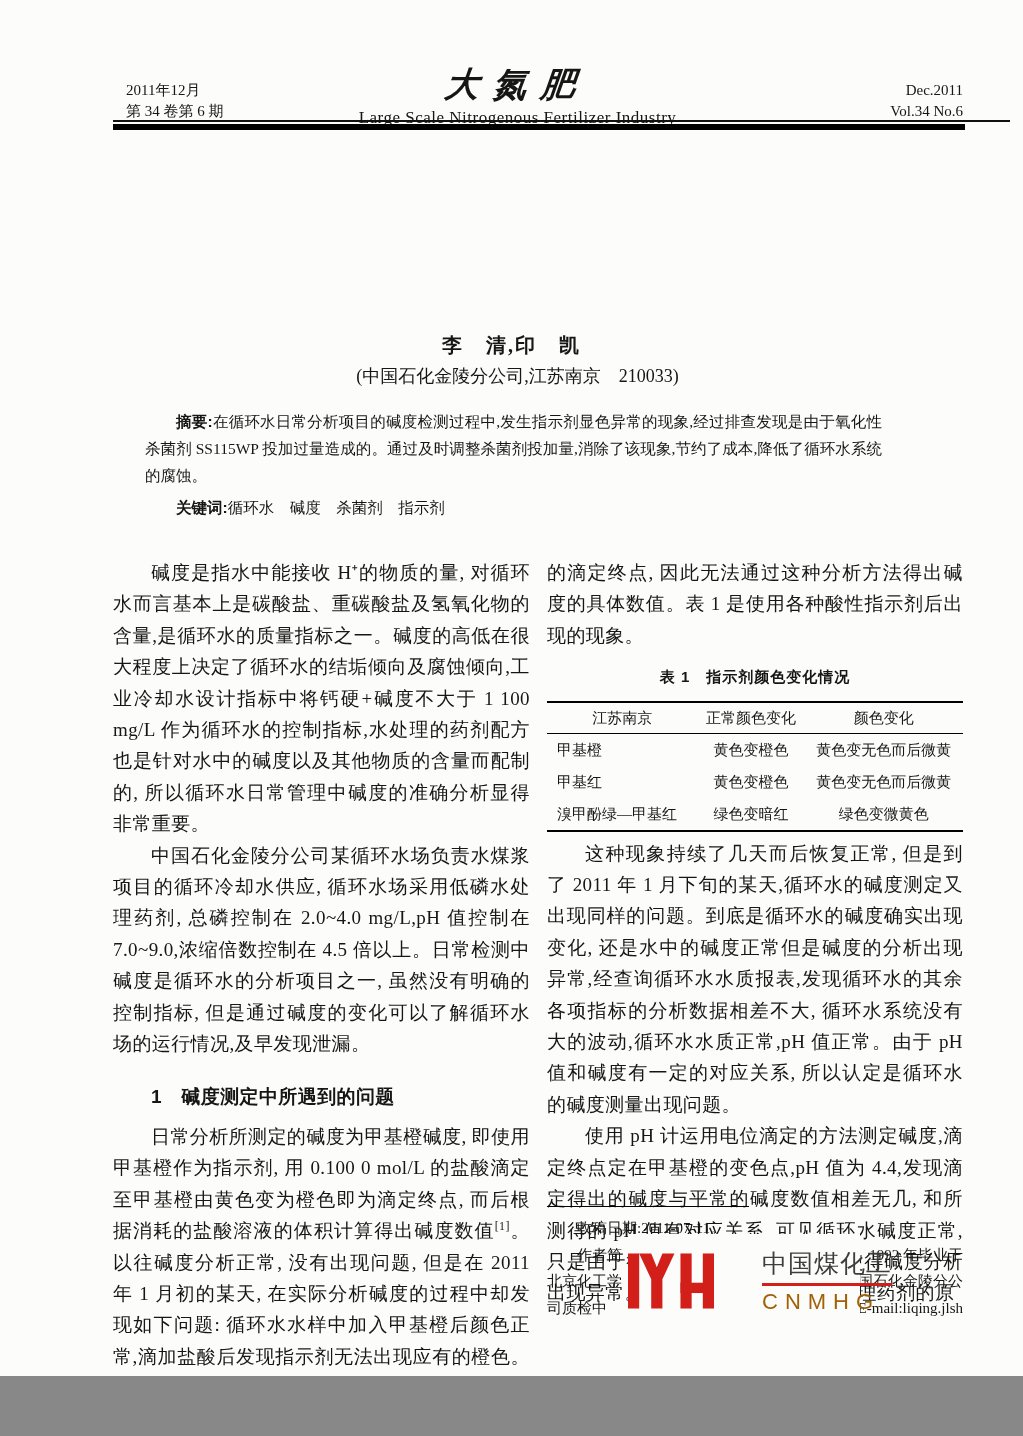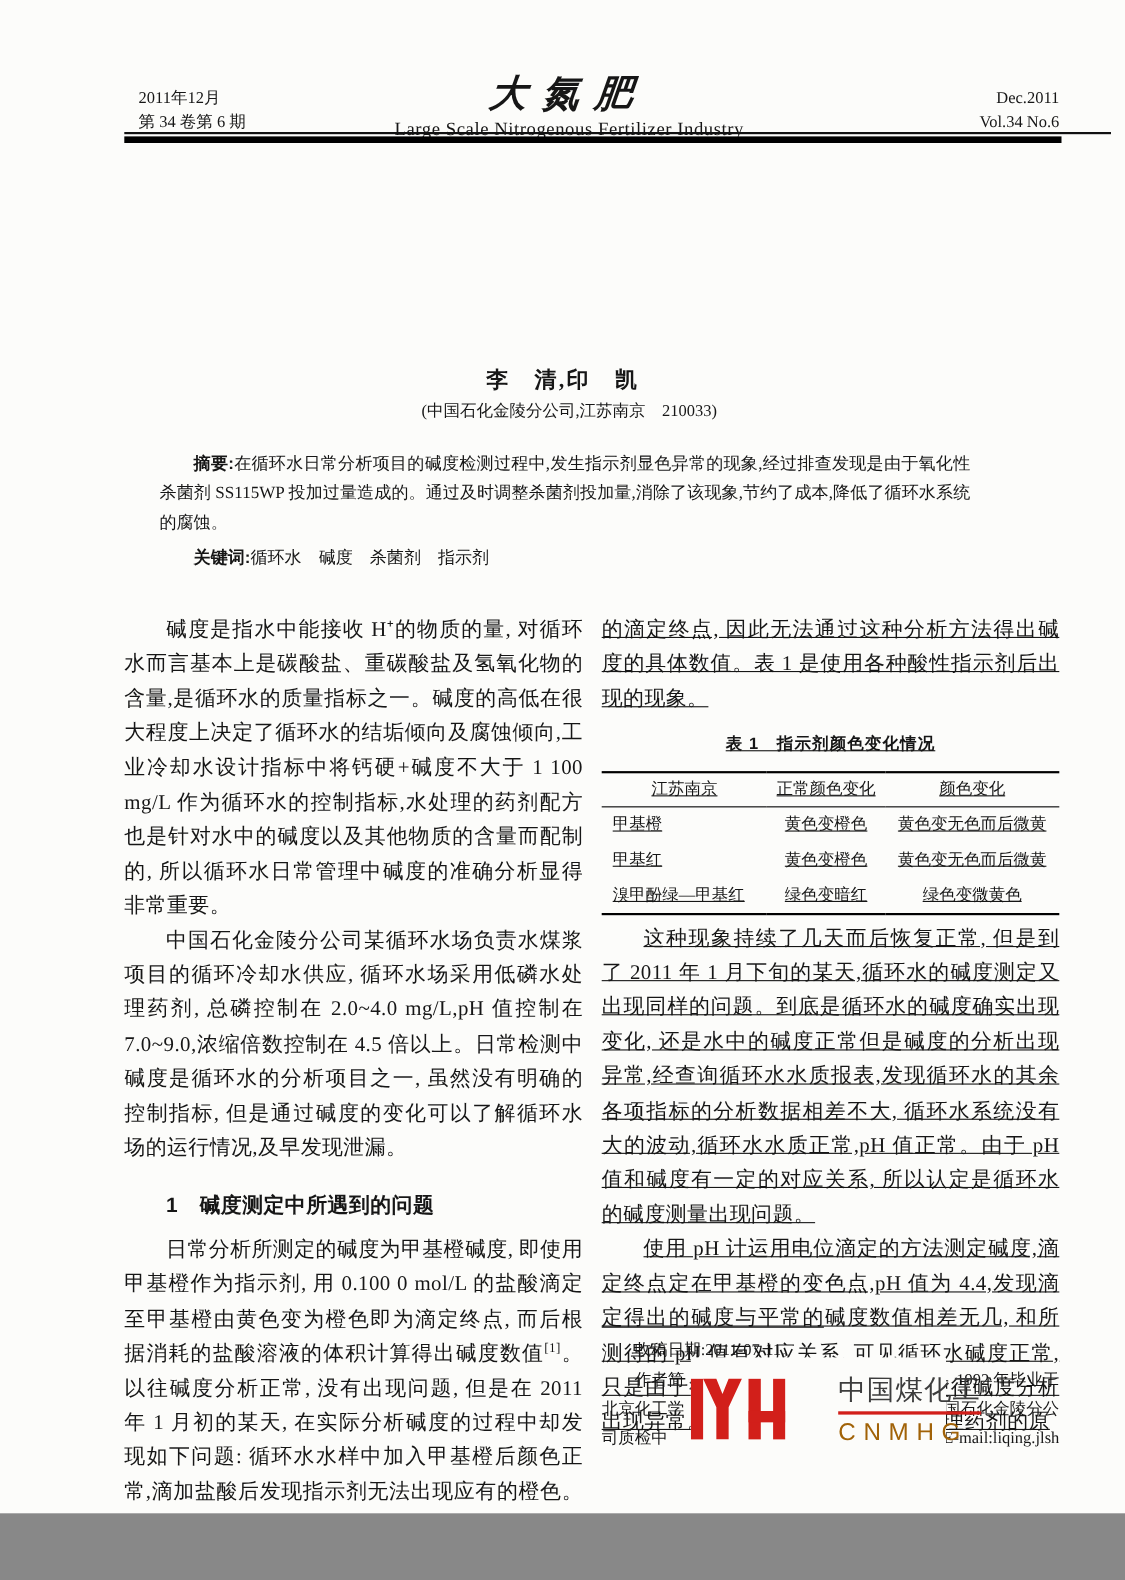--- a/index.html
+++ b/index.html
@@ -20,34 +20,34 @@
   .journal-en { font-size:17px; margin-top:0px; letter-spacing:0.5px;padding-left:12px; }
   .rule-thin { position:absolute; left:113px; width:897px; top:120px; height:2px; background:#111; }
   .rule-thick { position:absolute; left:113px; width:852px; top:124px; height:6px; background:#000; }
 
   
   .title { position:absolute; left:0; right:0; top:260px; text-align:center;
     font-size:34px; font-weight:bold; letter-spacing:3px;
     font-family:"Liberation Sans", sans-serif; }
   .authors { position:absolute; left:0; right:0; top:332px; text-align:center;
     font-size:20px; font-weight:bold; letter-spacing:2px; }
-  .affiliation { position:absolute; left:12px; right:0; top:364px; text-align:center; font-size:15px; }
+  .affiliation { position:absolute; left:12px; right:0; top:364px; text-align:center; font-size:18px; }
 
   
   .abstract-block { position:absolute; left:145px; width:737px; top:408px;
     font-size:15.5px; line-height:27px; text-align:justify; }
   .abstract-block p { text-indent:2em; }
   .kw { margin-top:5px; }
   .lbl { font-weight:bold; font-family:"Liberation Sans", sans-serif; }
 
   
   .col { position:absolute; top:557px; width:417px; font-size:19px; line-height:31.4px;
     text-align:justify; letter-spacing:0.4px; }
   .col-left { left:113px; }
-  .col-right { left:547px; width:416px;text-decoration:underline; }
+  .col-right { left:547px; width:416px; }
   .col p { text-indent:2em; }
   .col p.no-indent { text-indent:0; }
   .sec-head { font-weight:bold; font-family:"Liberation Sans", sans-serif;
     font-size:19px; margin:21px 0 9px 0; text-indent:0; text-align:left; }
   .supref { font-size:12px; vertical-align:super; line-height:0; }
 
   
   .tbl-caption { text-align:center; font-weight:bold; font-size:15px; margin:10px 0 8px 0;
     font-family:"Liberation Sans", sans-serif; text-indent:0 !important; letter-spacing:1px; }
   table.ind { width:100%; border-collapse:collapse; font-size:15px; line-height:18px;

